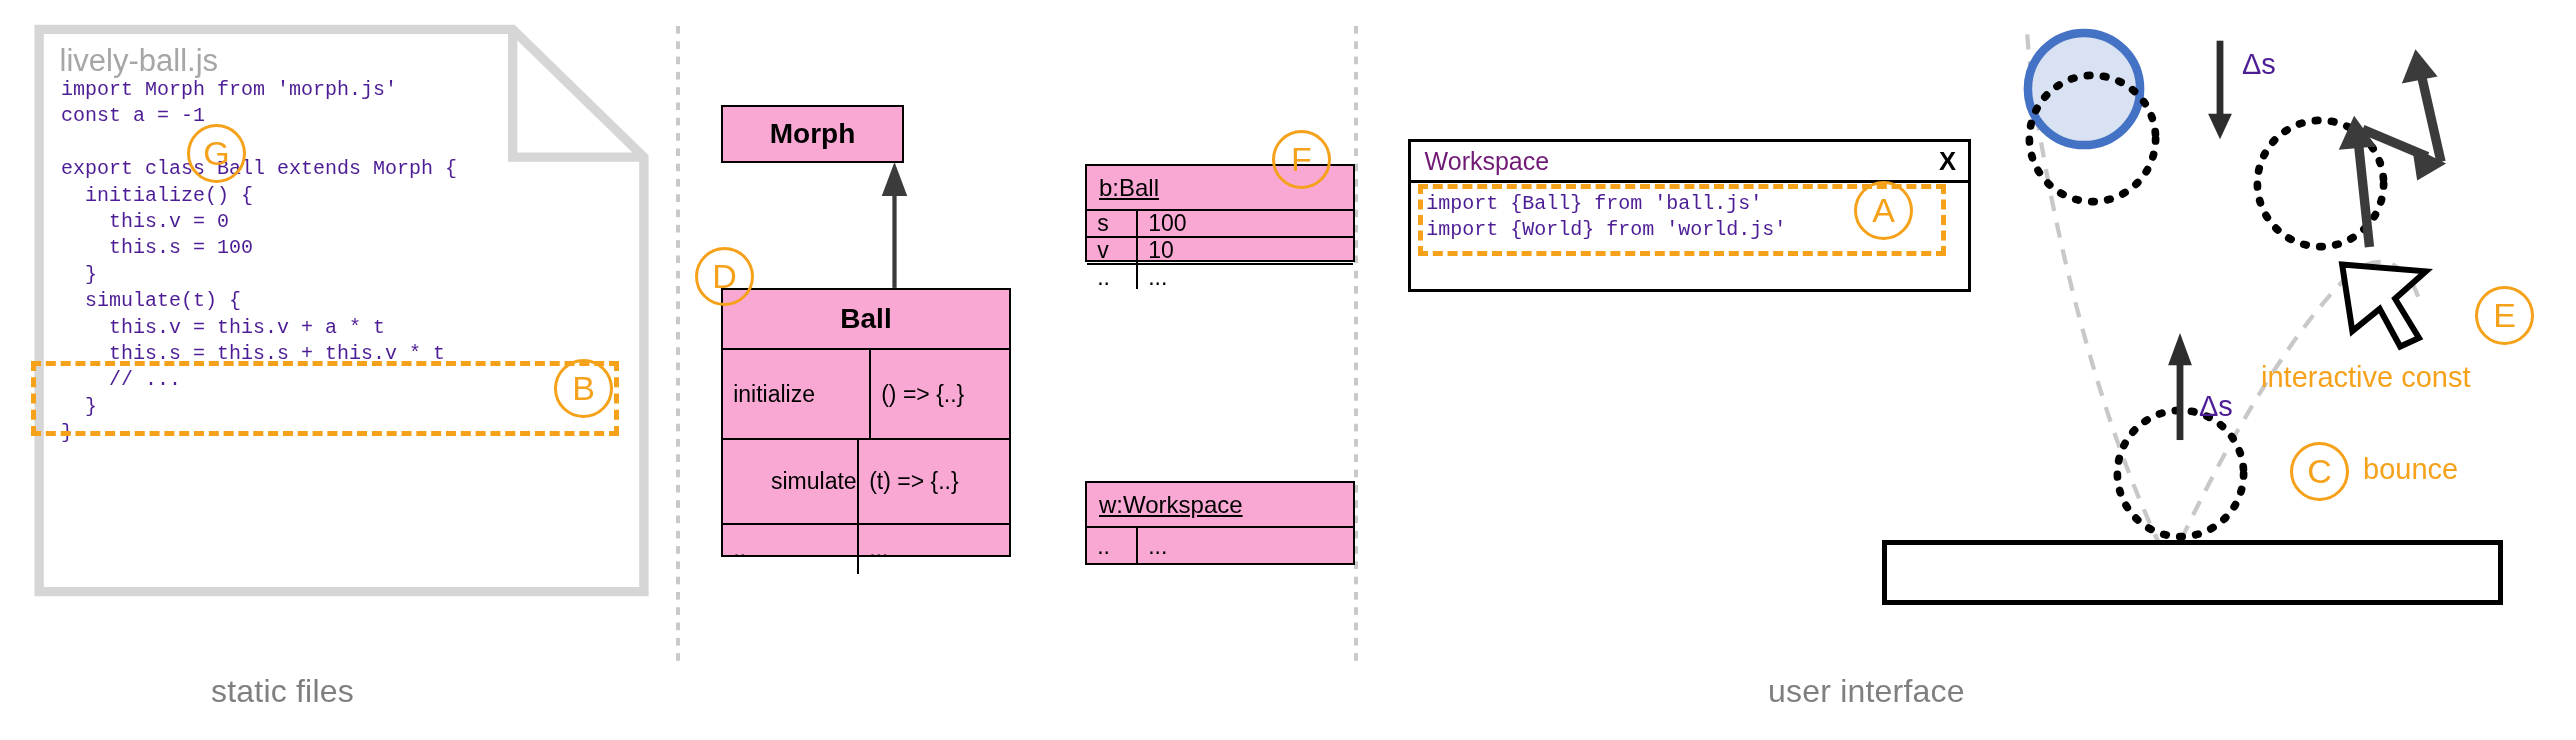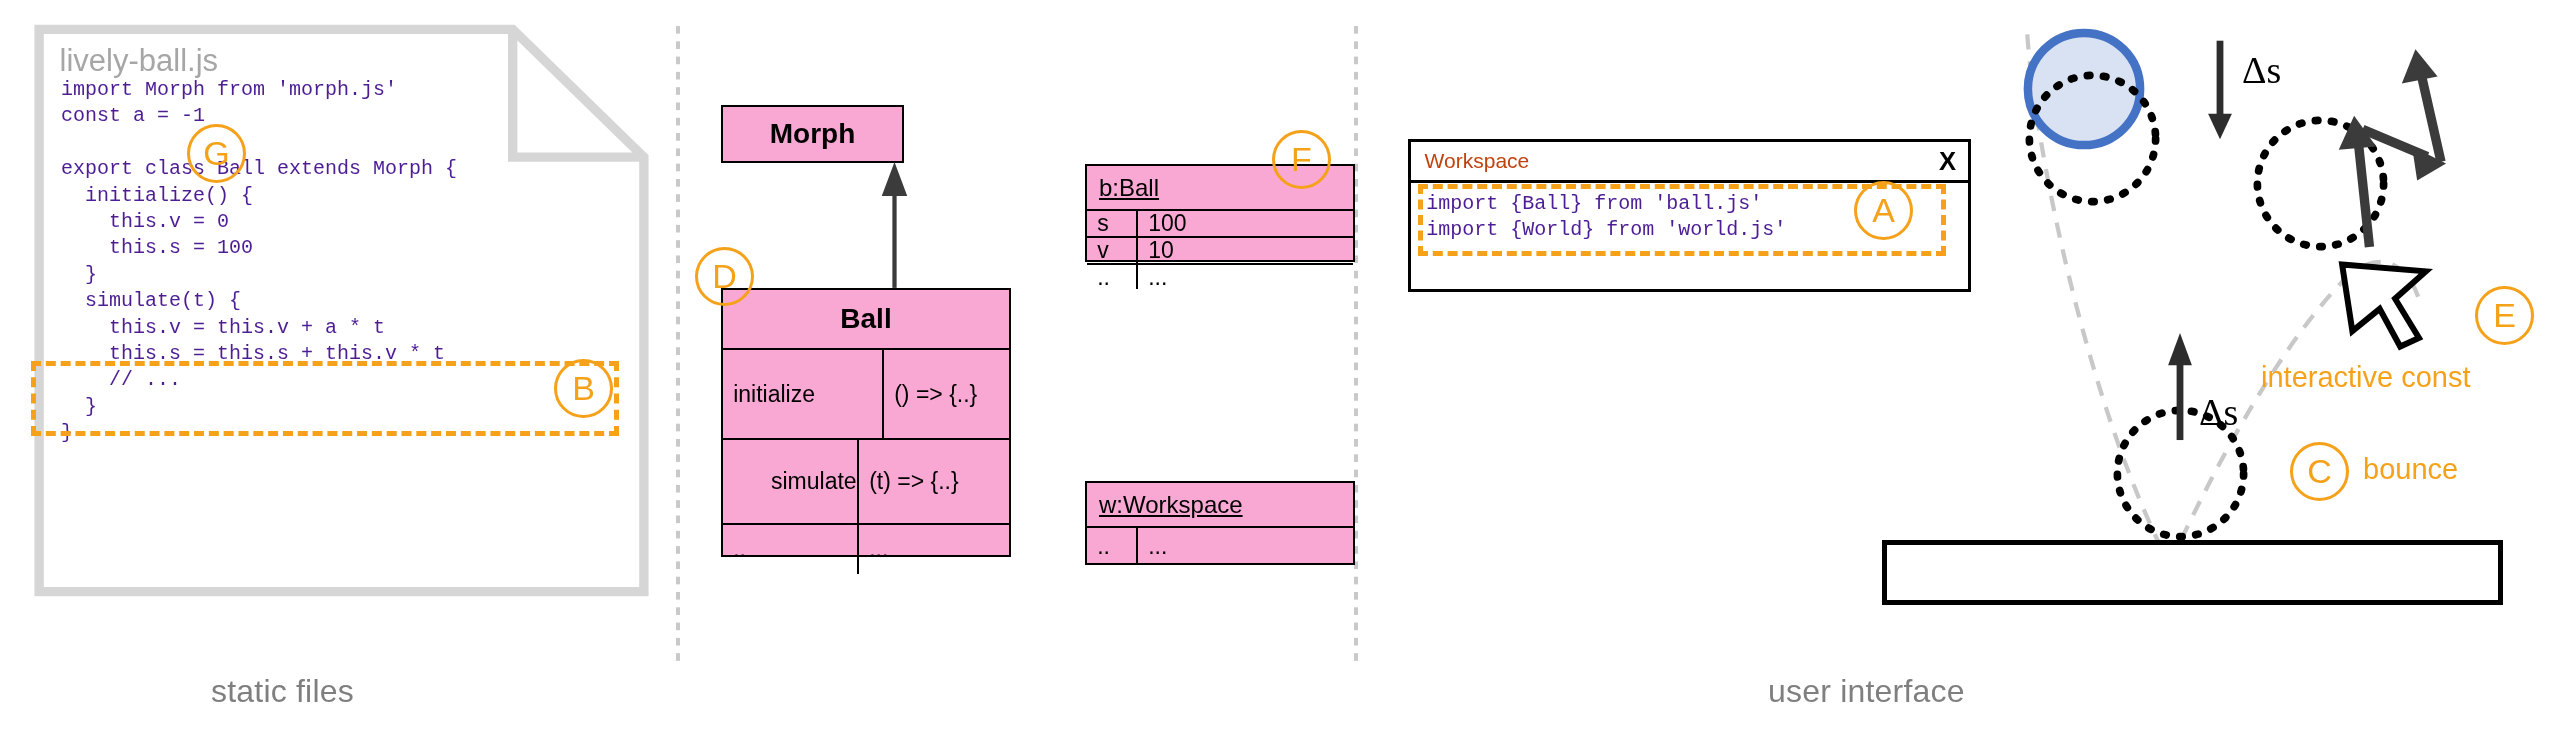--- a/index.html
+++ b/index.html
@@ -107,26 +107,26 @@
   #workspace{
     position:absolute;
     left:1408px;top:139px;width:563px;height:153px;
     border:3.4px solid #000;box-sizing:border-box;background:#fff;
   }
   #ws-titlebar{
     position:relative;height:41px;border-bottom:3.4px solid #000;
     display:flex;align-items:center;justify-content:space-between;
     padding:0 12px 0 13.6px;box-sizing:border-box;
   }
-  #ws-title{font-size:21px;color:#c2410c;font-family:"Liberation Sans", sans-serif;}
+  #ws-title{font-size:25px;color:#701a75;font-family:"Liberation Sans", sans-serif;}
   #ws-close{font-size:25.6px;font-weight:bold;color:#000;font-family:"Liberation Sans", sans-serif;cursor:pointer;}
   #ws-code{position:absolute;left:15.3px;top:49px;}
   .label-ds{
-    position:absolute;font-size:38px;color:#000000;
-    font-family:Liberation Serif, serif;white-space:nowrap;
+    position:absolute;font-size:29px;color:#4c1d95;
+    font-family:Liberation Sans, sans-serif;white-space:nowrap;
   }
   #platform{
     position:absolute;left:1882px;top:540px;width:621px;height:65px;
     border:5.1px solid #000;box-sizing:border-box;background:#fff;
   }
 </style>
 </head>
 <body>
 
 <div id="stage">
@@ -171,21 +171,21 @@
   </div>
 
   <svg class="abs" style="left:869px;top:160px;width:51px;height:130px;" viewBox="0 0 60 152">
     <line x1="30" y1="150" x2="30" y2="36" stroke="#3b3b3b" stroke-width="5"></line>
     <polygon points="30,2 15,42 45,42" fill="#3b3b3b"></polygon>
   </svg>
 
   <div class="uml" style="left:721px;top:288px;width:290px;height:269px;">
     <div class="uml-title" style="height:58px;">Ball</div>
     <div class="uml-row" style="height:90px;">
-      <div class="uml-cell left" style="width:161px;">initialize</div>
+      <div class="uml-cell left" style="width:148px;">initialize</div>
       <div class="uml-cell" style="flex:1;">() =&gt; {..}</div>
     </div>
     <div class="uml-row" style="height:85px;">
       <div class="uml-cell left" style="width:136px;padding-left:48px;">simulate</div>
       <div class="uml-cell" style="flex:1;">(t) =&gt; {..}</div>
     </div>
     <div class="uml-row" style="height:51px;">
       <div class="uml-cell left" style="width:136px;">..</div>
       <div class="uml-cell" style="flex:1;">...</div>
     </div>

